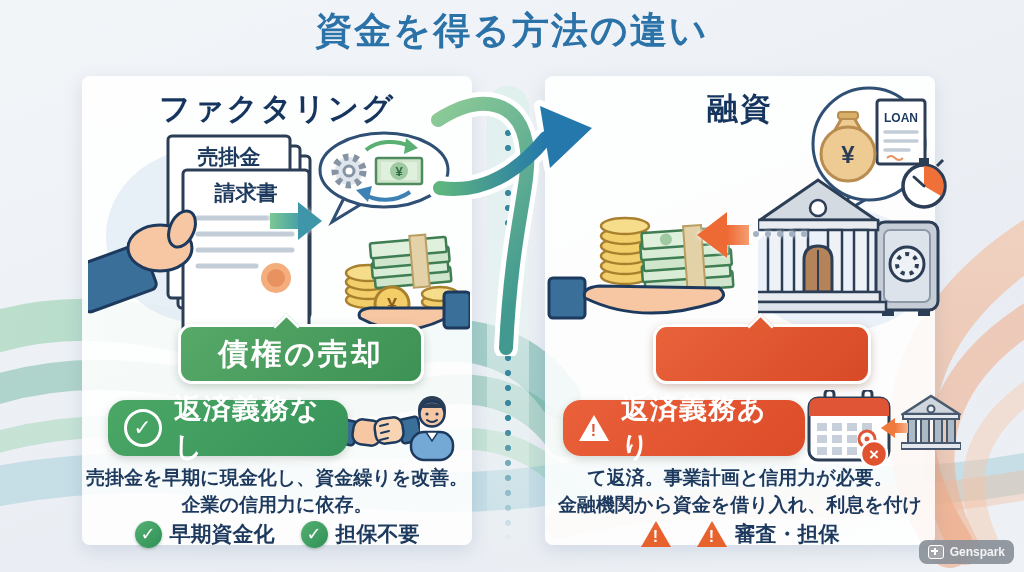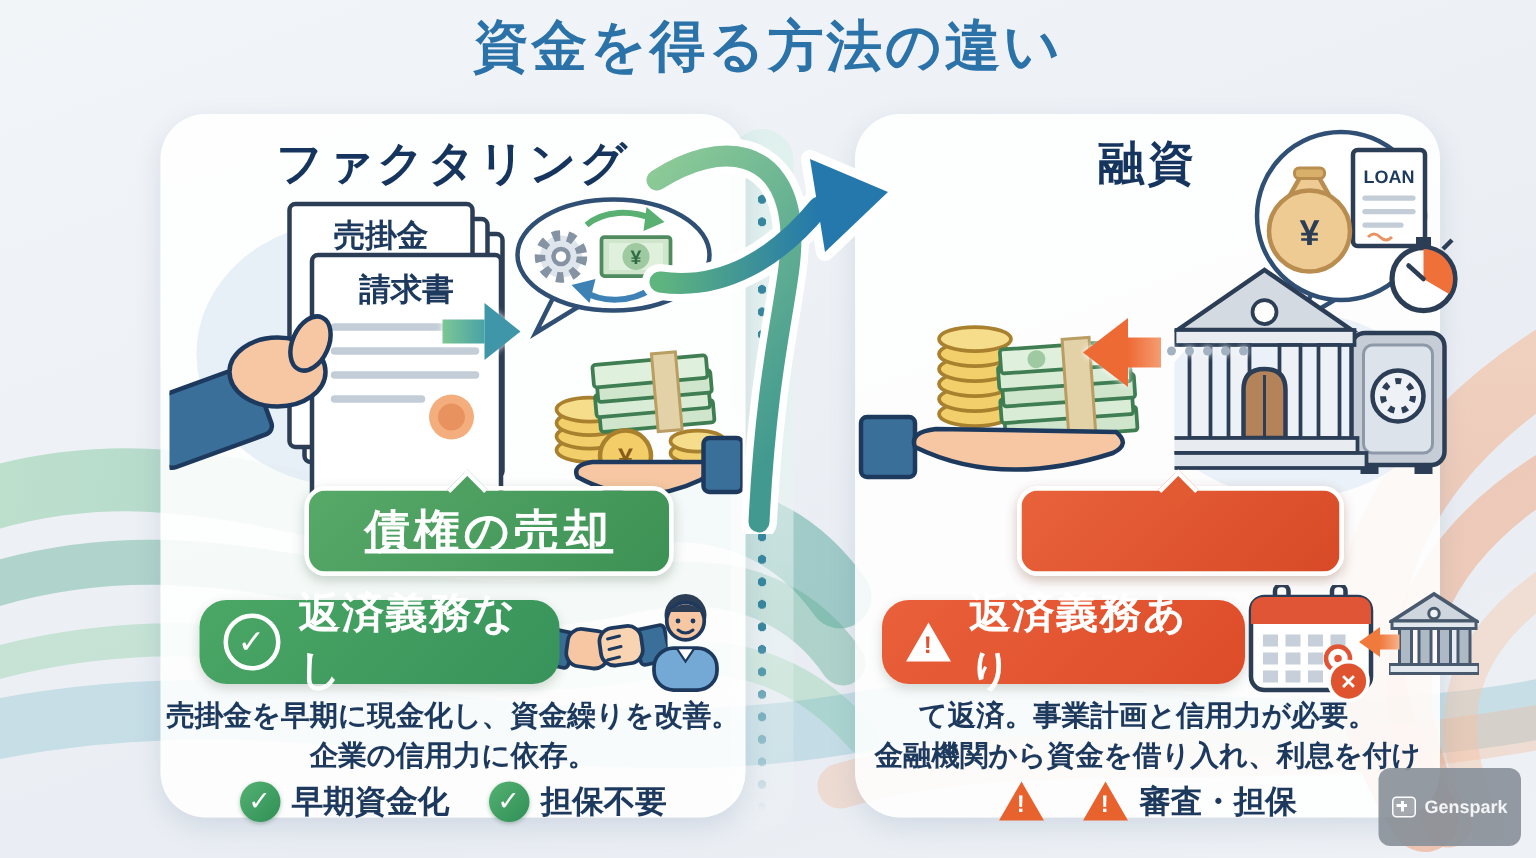--- a/index.html
+++ b/index.html
@@ -29,24 +29,23 @@
     left:504px;top:126px;width:8px;height:424px;z-index:3;
     background-image:radial-gradient(3px 3px at 4px 7px,#37879e 96%,rgba(0,0,0,0));
     background-size:8px 15px;background-repeat:repeat-y;
     -webkit-mask-image:linear-gradient(180deg,#000 70%,rgba(0,0,0,0) 98%);
     mask-image:linear-gradient(180deg,#000 70%,rgba(0,0,0,0) 98%);
   }
   #center-arrow{left:424px;top:76px;z-index:6;}
 
   
   .panel{
-    top:76px;width:390px;height:469px;border-radius:30px;z-index:4;
+    top:76px;width:390px;height:469px;border-radius:8px;z-index:4;
     background:rgba(255,255,255,.88);
     box-shadow:0 6px 18px rgba(70,100,140,.15);
-    margin-left:25px;
   }
   .panel.left{left:82px;}
   .panel.right{left:545px;}
   .panel-header{
     left:0;top:12px;width:100%;text-align:center;
     font-size:31px;font-weight:bold;color:#16355e;letter-spacing:2px;
   }
 
   
   .badge-main{
@@ -128,21 +127,21 @@
 
   .arrow-left-mini{left:336px;top:342px;width:28px;height:20px;z-index:9;}
   .arrow-left-mini .head{position:absolute;left:0;top:0;width:0;height:0;
     border-top:10px solid transparent;border-bottom:10px solid transparent;border-right:14px solid #ef7a3c;}
   .arrow-left-mini .bar{position:absolute;left:14px;top:5px;width:13px;height:10px;background:linear-gradient(90deg,#ef7a3c,#f8b28a);}
 
   
   .genspark{
     right:10px;bottom:8px;z-index:10;
     background:rgba(138,145,154,.92);border-radius:8px;
-    display:flex;align-items:center;gap:6px;padding:19px 9px;
+    display:flex;align-items:center;gap:6px;padding:5px 9px;
     color:#f3f4f6;font-size:12px;font-weight:bold;cursor:pointer;
   }
   .genspark .glyph{position:relative;width:14px;height:12px;border:1.6px solid #fff;border-radius:3px;background:rgba(255,255,255,.15);}
   .genspark .glyph::before{content:"";position:absolute;left:2.5px;top:4.2px;width:7px;height:1.8px;background:#fff;}
   .genspark .glyph::after{content:"";position:absolute;left:5.1px;top:1.5px;width:1.8px;height:7px;background:#fff;}
 </style>
 </head>
 <body>
 
 <svg id="waves" class="abs" width="1024" height="572" viewBox="0 0 1024 572">
@@ -242,21 +241,21 @@
     <g>
       <circle cx="52" cy="82" r="17" fill="#f3cd67" stroke="#a8802e" stroke-width="3"></circle>
       <text x="52" y="89" font-size="18" font-weight="bold" fill="#8a5d1d" text-anchor="middle">¥</text>
     </g>
     <g>
       <path d="M 20 96 Q 60 118 102 98 Q 112 92 104 86 L 30 86 Q 16 88 20 96 Z" fill="#f6c7a2" stroke="#1d3a5e" stroke-width="3"></path>
       <rect x="104" y="70" width="26" height="36" rx="4" fill="#3a6f99" stroke="#1d3a5e" stroke-width="3"></rect>
     </g>
   </svg>
 
-  <div class="abs badge-main green" style="left:96px;top:248px;width:240px;text-decoration:underline;">
+  <div class="abs badge-main green" style="left:96px;top:248px;width:240px;">
     <i class="tail"></i>
     <span>債権の売却</span>
   </div>
 
   <div class="abs pill green" style="left:26px;top:324px;width:240px;">
     <span class="ring-check">
         <span>✓</span>
       </span>
     <span>返済義務なし</span>
   </div>

